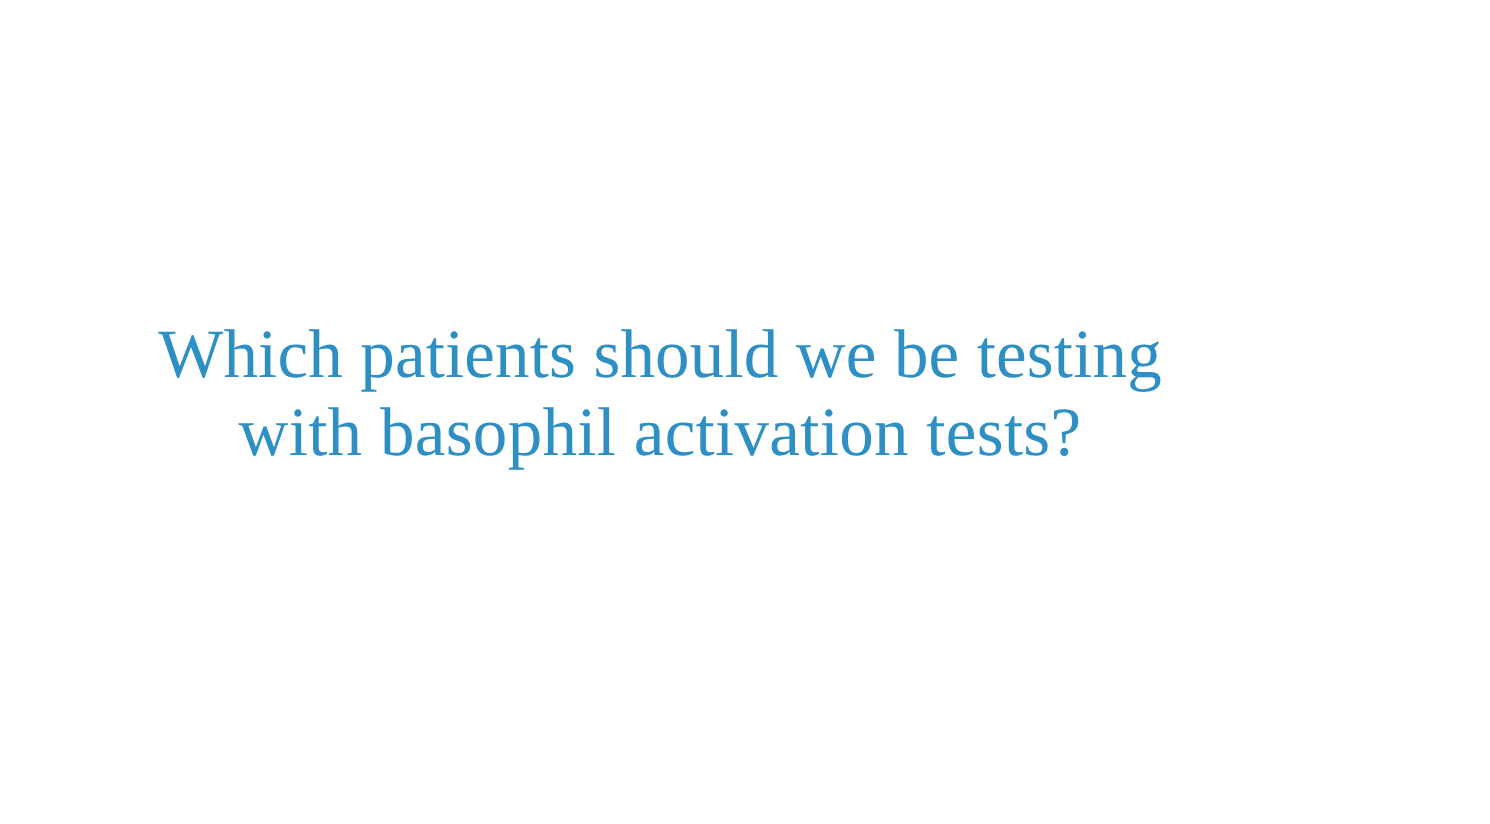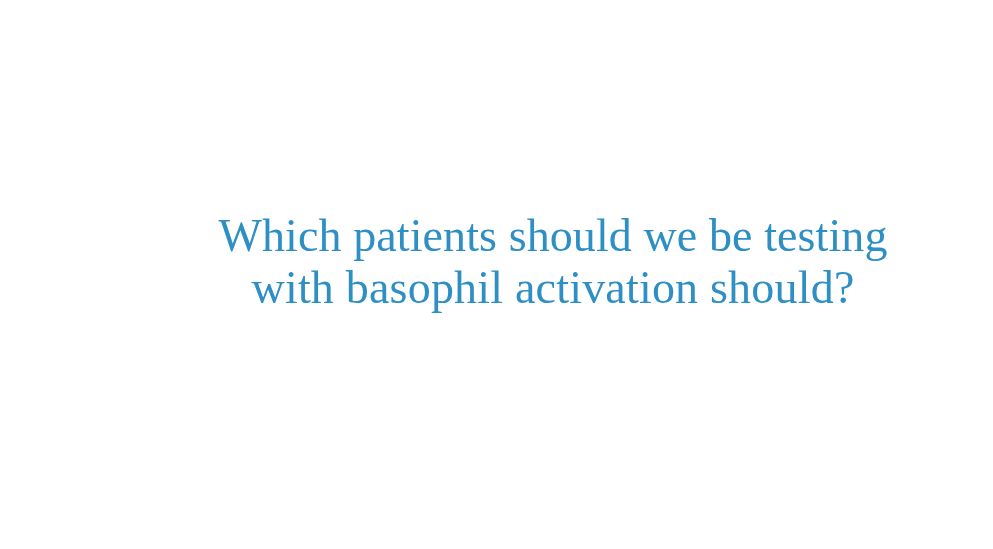--- a/index.html
+++ b/index.html
@@ -26,21 +26,21 @@
   }
 
   .slide-body {
     position: absolute;
     left: 0;
     top: 0;
     width: 993px;
     height: 549px;
     display: flex;
     align-items: center;
-    justify-content: flex-end;
+    justify-content: flex-start;
   }
 
   .question-block {
     position: relative;
     width: 880px;
     text-align: center;
     
     margin-top: -26px;
   }
 
@@ -63,16 +63,16 @@
     letter-spacing: 0.2px;
   }
 </style>
 </head>
 <body>
 
 <div class="slide">
   <div class="slide-body">
     <div class="question-block">
       <span class="question-line question-line--one">Which patients should we be testing</span>
-      <span class="question-line question-line--two">with basophil activation should?</span>
+      <span class="question-line question-line--two">with basophil activation tests?</span>
     </div>
   </div>
 </div>
 
 </body></html>

